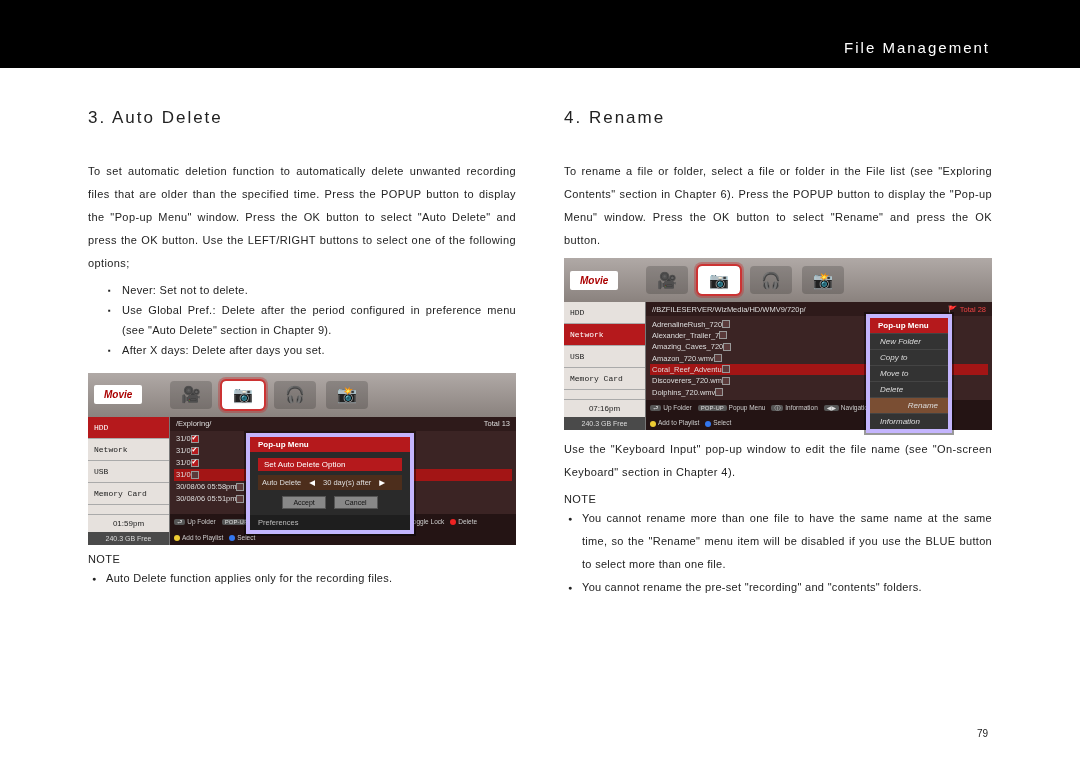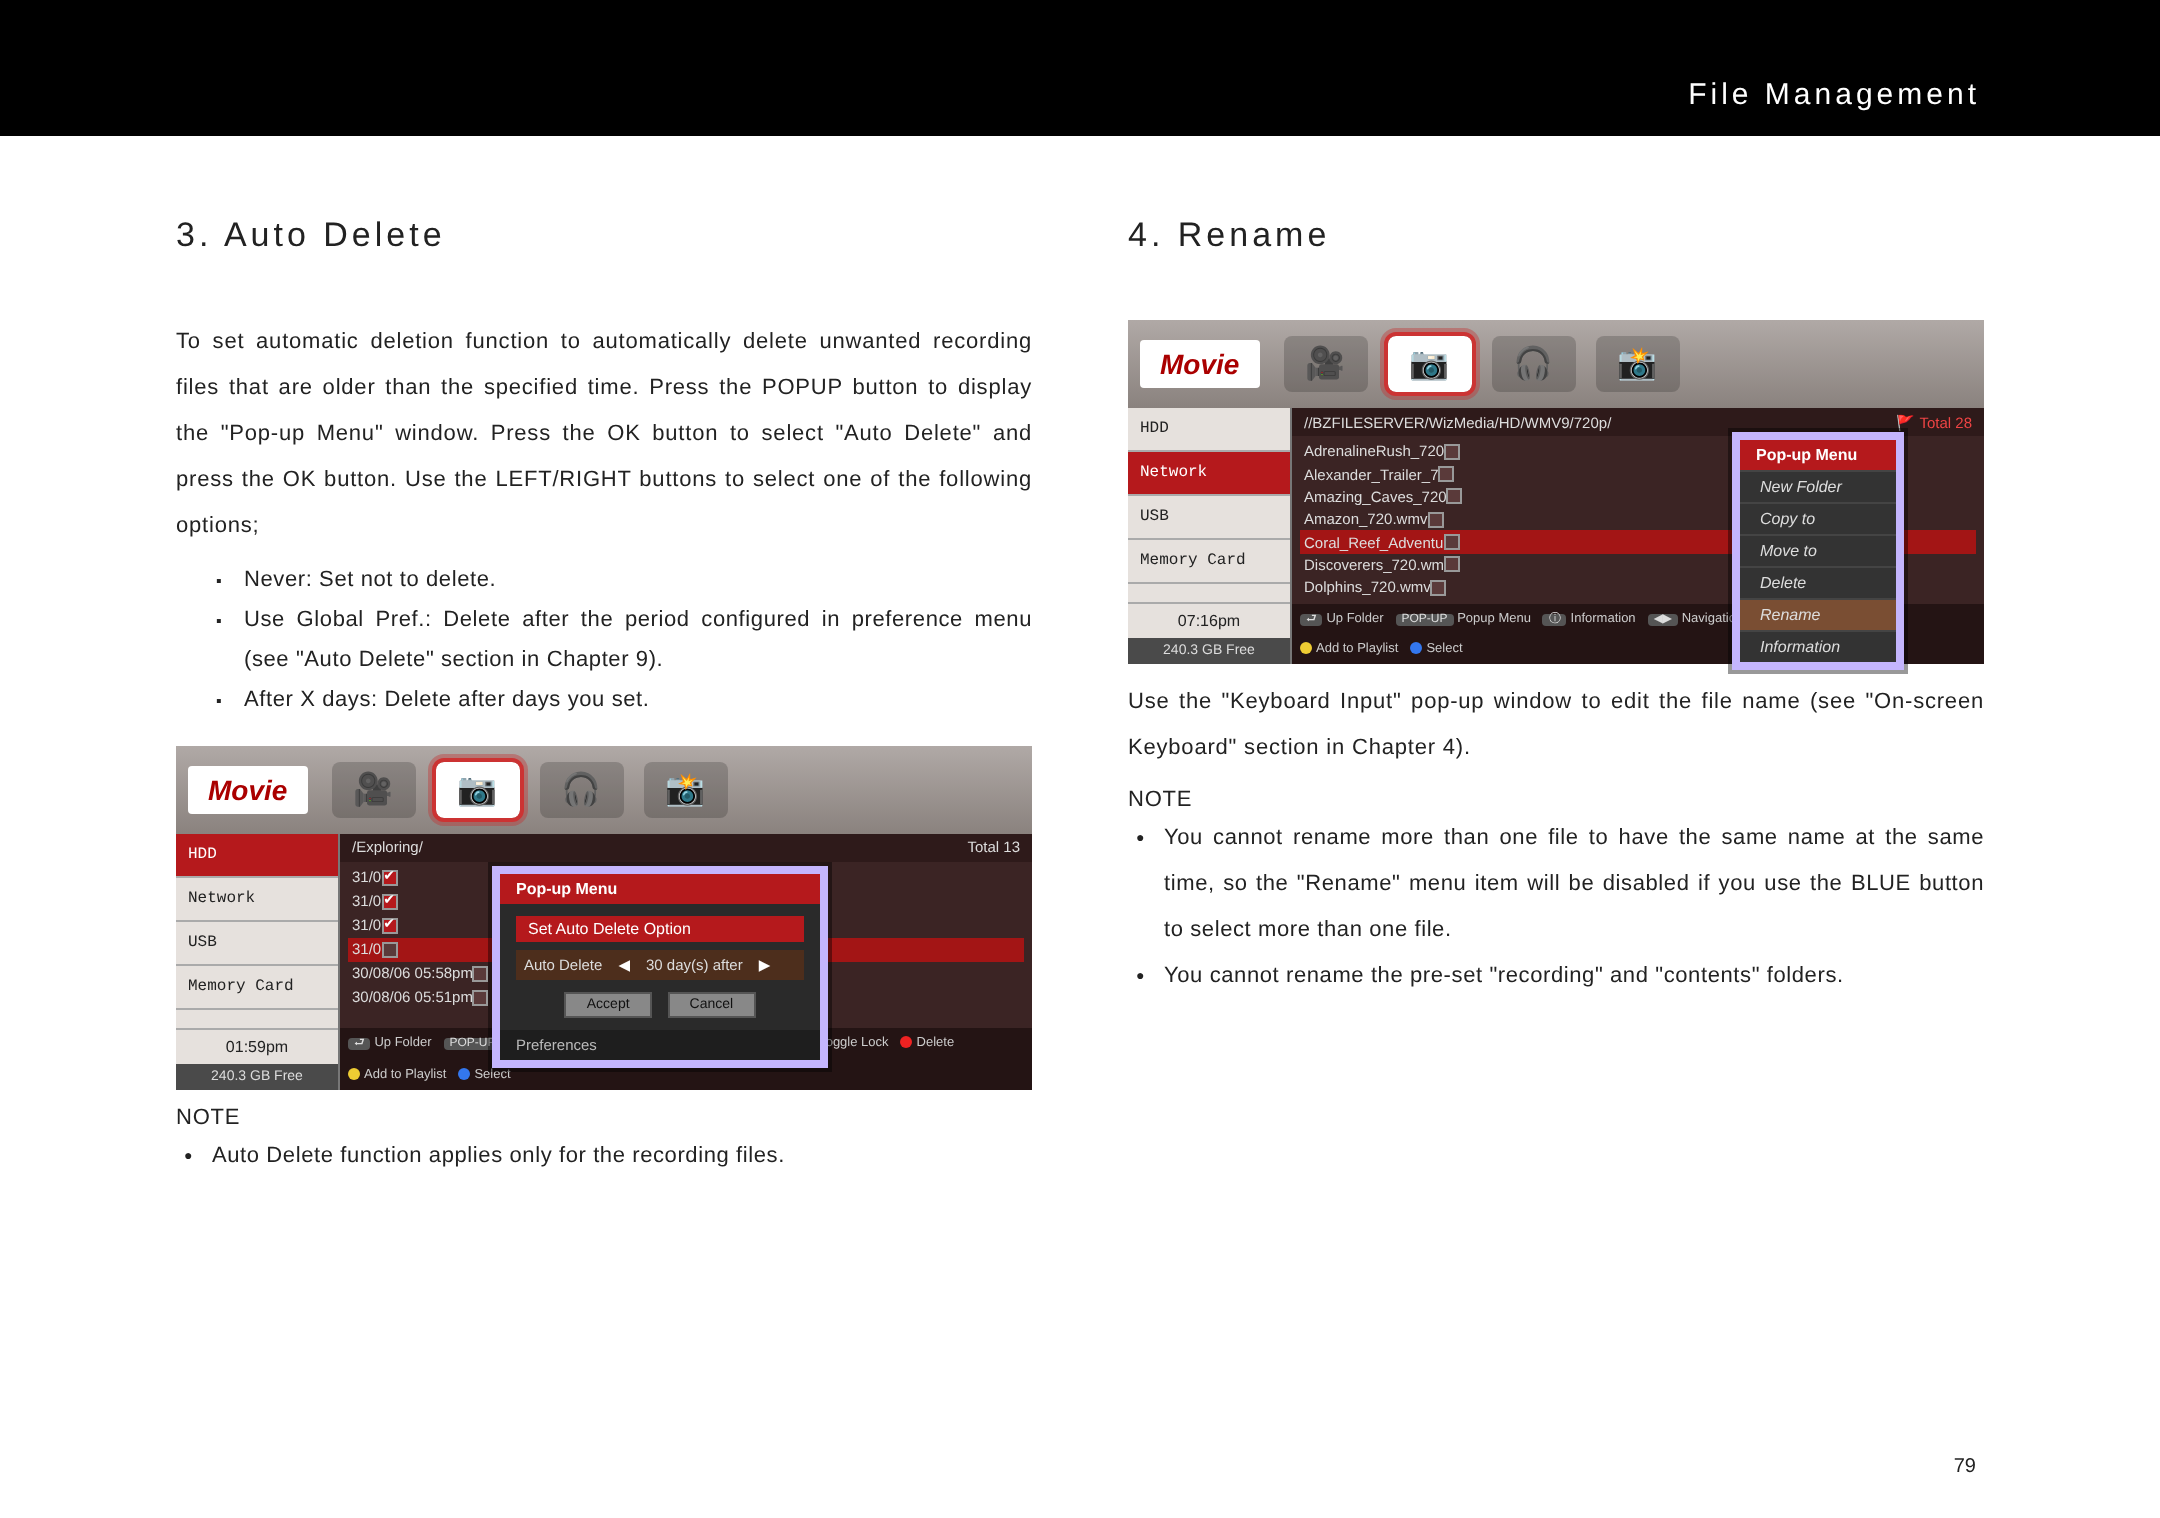--- a/index.html
+++ b/index.html
@@ -116,24 +116,24 @@
     background: linear-gradient(#b0a9a6,#8a827e);
     display: flex;
     align-items: center;
     padding-left: 6px;
   }
   .movie-label {
     background: #fff;
     color: #a00;
     font-weight: bold;
     font-style: italic;
-    font-size: 14px;
+    font-size: 10px;
     padding: 4px 10px;
     border-radius: 2px;
-    margin-right: 12px;
+    margin-right: 28px;
   }
   .icon-row { display:flex; gap:10px; align-items:center; }
   .media-icon {
     width: 42px; height: 28px;
     background: rgba(0,0,0,0.18);
     border-radius: 4px;
     display:flex; align-items:center; justify-content:center;
     font-size: 16px; color:#222;
   }
   .media-icon.sel {
@@ -210,21 +210,21 @@
     padding:3px 8px; font-size:8px;
   }
   .popup .body { background:#2a2a2a; padding:6px 8px; }
   .popup .subtitle{
     background:#b5191c; color:#fff; padding:2px 6px; font-size:8px; margin-bottom:4px;
   }
   .popup .optline { background:#4d2e1c; color:#ddd; padding:3px 4px; display:flex; gap:8px; align-items:center; font-size:7.5px;}
   .popup .btns { display:flex; gap:8px; justify-content:center; margin-top:6px;}
   .popup .btn { background:#888; color:#111; font-size:7px; padding:2px 10px; border:1px solid #555; }
   .popup .menuitm { padding:3px 10px; color:#ddd; font-size:8px; border-top:1px solid #444;font-style:italic;}
-  .popup .menuitm.sel { background:#7a4e33; }
+  .popup .menuitm.sel { background:#7a4e33;text-align:right; }
   .popup .prefs { padding:3px 8px; background:#1e1e1e; color:#bbb; font-size:7.5px;}
 </style>
 </head>
 <body>
 
 <div class="topbar">
   <div class="topbar-title">File Management</div>
 </div>
 
 <div class="columns">
@@ -322,20 +322,21 @@
     </div>
 
     <div class="note-label">NOTE</div>
     <ul class="big-bullets">
       <li>Auto Delete function applies only for the recording files.</li>
     </ul>
   </div>
 
   <div class="col">
     <h2 class="section">4. Rename</h2>
+    <p class="body-text">To rename a file or folder, select a file or folder in the File list (see "Exploring Contents" section in Chapter 6).  Press the POPUP button to display the "Pop-up Menu" window.  Press the OK button to select "Rename" and press the OK button.</p>
 
     <div class="ui-box">
       <div class="ui-top-icons">
         <div class="movie-label">Movie</div>
         <div class="icon-row">
           <div class="media-icon">🎥</div>
           <div class="media-icon sel">📷</div>
           <div class="media-icon">🎧</div>
           <div class="media-icon">📸</div>
         </div>

